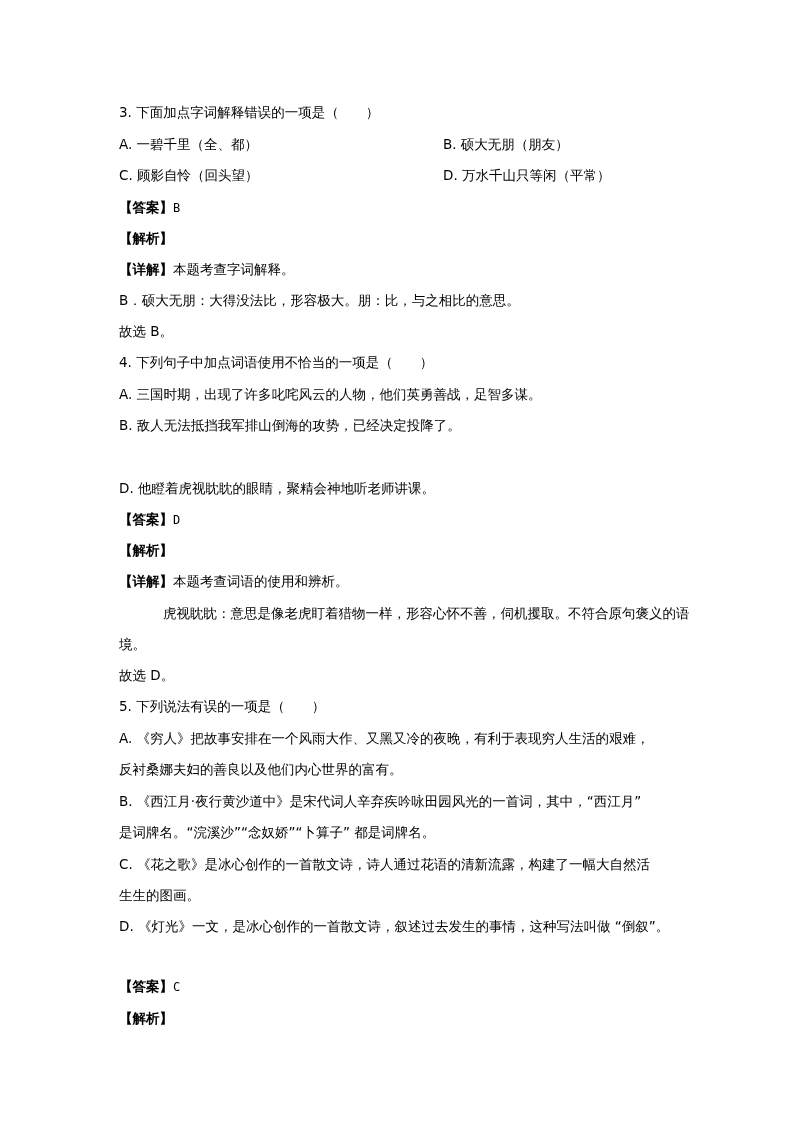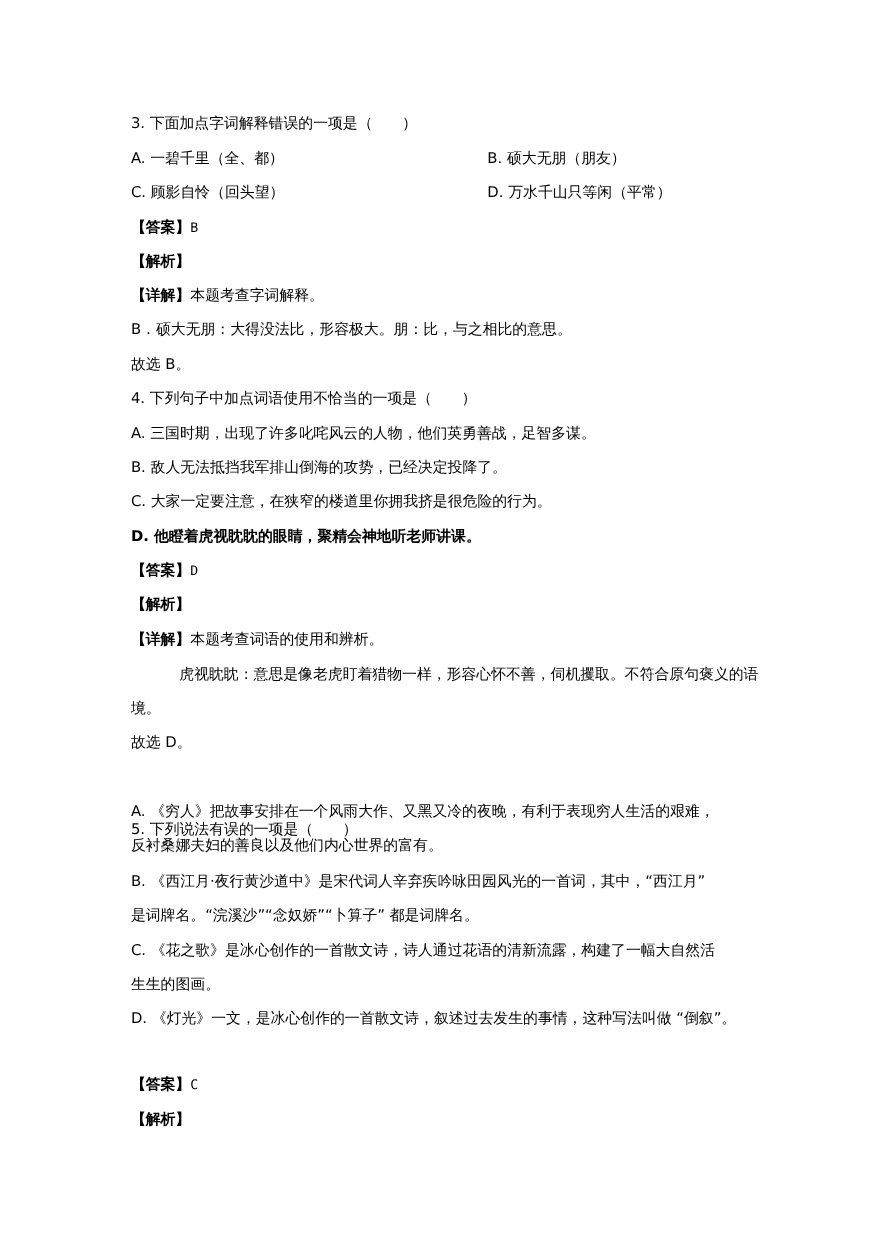--- a/index.html
+++ b/index.html
@@ -58,35 +58,34 @@
   <div class="line bold" style="top:230px;">【解析】</div>
   <div class="line" style="top:261px;">
     <span class="bold">【详解】</span><span>本题考查字词解释。</span>
   </div>
   <div class="line" style="top:292px;">B．硕大无朋：大得没法比，形容极大。朋：比，与之相比的意思。</div>
   <div class="line" style="top:323px;">故选 B。</div>
 
   <div class="line" style="top:354px;">4. 下列句子中加点词语使用不恰当的一项是（　　）</div>
   <div class="line" style="top:386px;">A. 三国时期，出现了许多叱咤风云的人物，他们英勇善战，足智多谋。</div>
   <div class="line" style="top:417px;">B. 敌人无法抵挡我军排山倒海的攻势，已经决定投降了。</div>
-  <div class="line" style="top:448px;">C. 大家一定要注意，在狭窄的楼道里你拥我挤是很危险的行为。</div>
-  <div class="line" style="top:480px;font-weight:bold;">D. 他瞪着虎视眈眈的眼睛，聚精会神地听老师讲课。</div>
+  <div class="line" style="top:480px;">D. 他瞪着虎视眈眈的眼睛，聚精会神地听老师讲课。</div>
 
   <div class="line" style="top:511px;">
     <span class="bold">【答案】</span><span class="latin">D</span>
   </div>
   <div class="line bold" style="top:542px;">【解析】</div>
   <div class="line" style="top:573px;">
     <span class="bold">【详解】</span><span>本题考查词语的使用和辨析。</span>
   </div>
   <div class="line" style="top:605px;margin-left:44px;">虎视眈眈：意思是像老虎盯着猎物一样，形容心怀不善，伺机攫取。不符合原句褒义的语</div>
   <div class="line" style="top:636px;">境。</div>
   <div class="line" style="top:667px;">故选 D。</div>
 
-  <div class="line" style="top:698px;margin-top:48px;">5. 下列说法有误的一项是（　　）</div>
+  <div class="line" style="top:698px;">5. 下列说法有误的一项是（　　）</div>
   <div class="line" style="top:730px;">A. 《穷人》把故事安排在一个风雨大作、又黑又冷的夜晚，有利于表现穷人生活的艰难，</div>
   <div class="line" style="top:761px;">反衬桑娜夫妇的善良以及他们内心世界的富有。</div>
   <div class="line" style="top:793px;">B. 《西江月·夜行黄沙道中》是宋代词人辛弃疾吟咏田园风光的一首词，其中，“西江月”</div>
   <div class="line" style="top:824px;">是词牌名。“浣溪沙”“念奴娇”“卜算子” 都是词牌名。</div>
   <div class="line" style="top:856px;">C. 《花之歌》是冰心创作的一首散文诗，诗人通过花语的清新流露，构建了一幅大自然活</div>
   <div class="line" style="top:887px;">生生的图画。</div>
   <div class="line" style="top:918px;">D. 《灯光》一文，是冰心创作的一首散文诗，叙述过去发生的事情，这种写法叫做 “倒叙”。</div>
 
   <div class="line" style="top:978px;">
     <span class="bold">【答案】</span><span class="latin">C</span>

